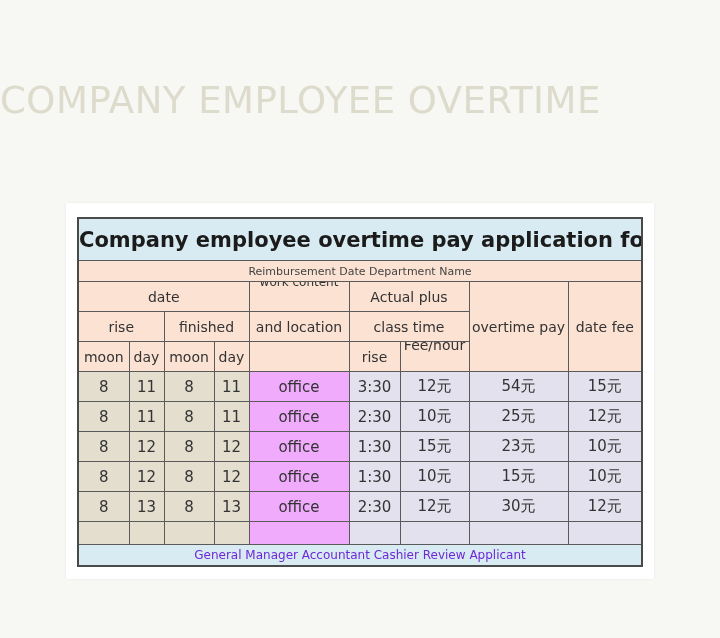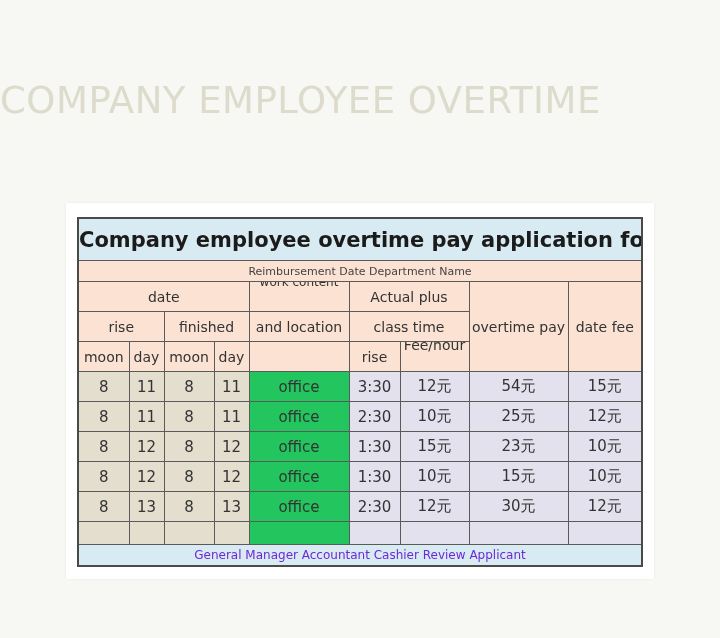--- a/index.html
+++ b/index.html
@@ -31,21 +31,21 @@
   }
   .sub-cell { background:#fbe2d3; height:20px; font-size:11px; color:#444; }
   .hdr { background:#fbe2d3; font-size:14px; color:#333; }
   .h30 { height:29px; }
   .wrap2 { white-space:normal; line-height:20px; }
   .clip-top { position:relative; height:29px; overflow:hidden; }
   .clip-top span { position:absolute; left:0; right:0; top:-7px; line-height:15px; font-size:12px; }
   .clip-fee { position:relative; height:29px; overflow:hidden; }
   .clip-fee span { position:absolute; left:0; right:0; top:-5px; line-height:17px; font-size:14px; white-space:normal; word-break:break-all; }
   .d-tan { background:#e3dece; }
-  .d-grey { background:#22c55e; }
+  .d-grey { background:#f0abfc; }
   .d-lav { background:#e4e1ef; }
   .data td { height:29px; font-size:15px; color:#333; }
   .empty td { height:22px; }
   .footer-cell { background:#d9ebf2; height:20px; font-size:12px; color:#6d28d9; }
 </style>
 </head>
 <body>
 
 <div class="banner">
   <div>COMPANY EMPLOYEE OVERTIME</div>

